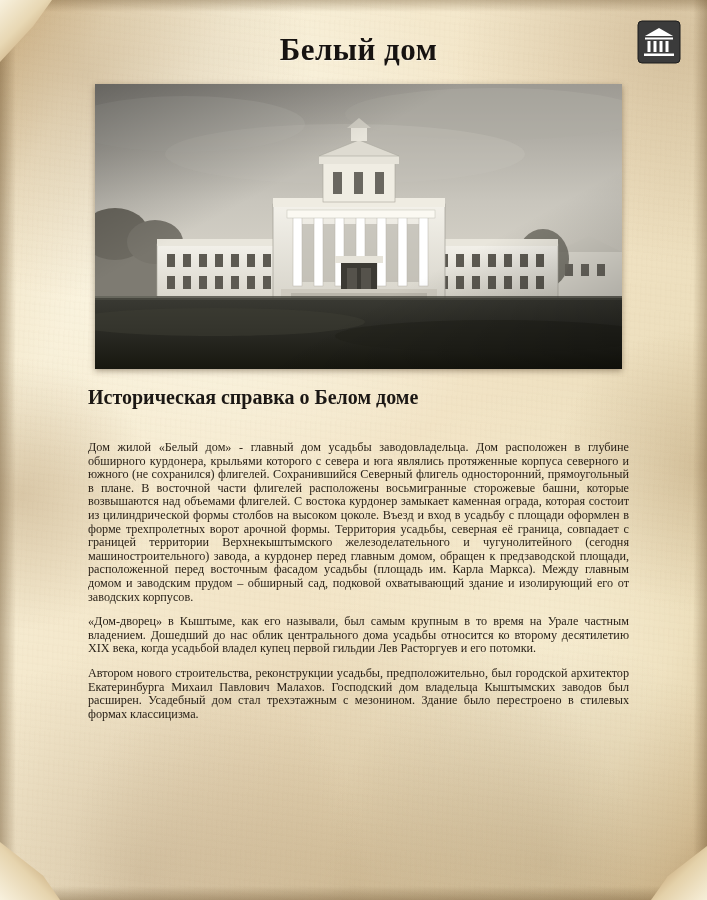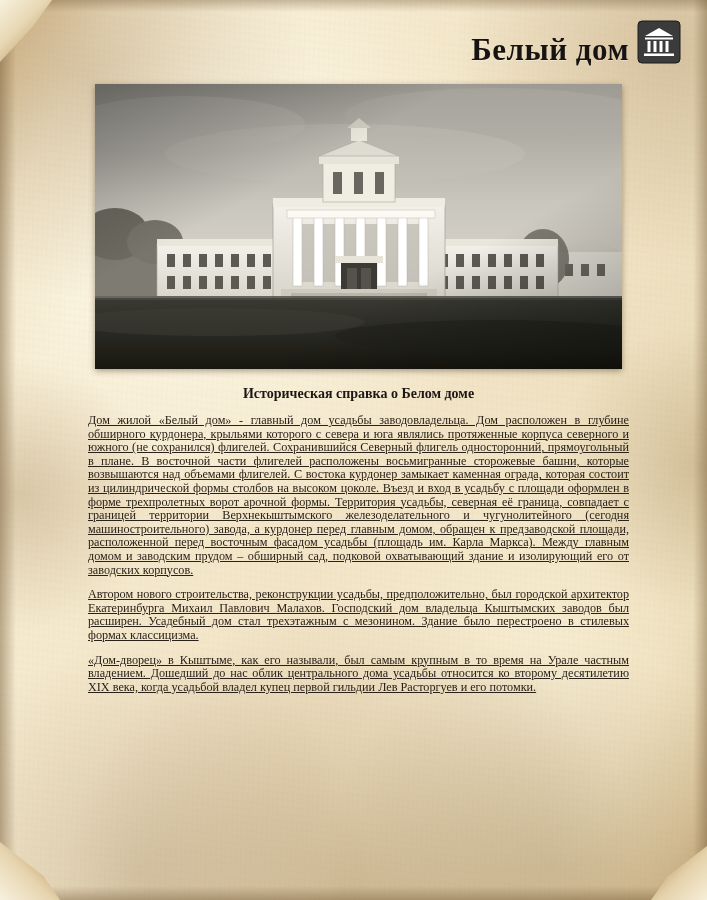--- a/index.html
+++ b/index.html
@@ -127,21 +127,21 @@
     height: 44px;
     display: flex;
     align-items: center;
     justify-content: center;
     z-index: 6;
   }
   #museum-badge svg { display: block; }
 
   h1#title {
     margin: 6px 0 0 0;
-    text-align: right;
+    text-align: center;
     font-size: 31px;
     font-weight: bold;
     letter-spacing: 0.5px;
     color: #171310;
     text-shadow: 0 1px 0 rgba(255,255,255,0.35);
     font-family: "Liberation Serif", serif;
   }
 
   #photo-wrap {
     margin: 16px auto 0 auto;
@@ -153,35 +153,34 @@
     position: relative;
   }
   #photo {
     width: 100%;
     height: 100%;
     display: block;
   }
 
   h2#subtitle {
     margin: 17px 0 0 0;
-    text-align: center;
-    font-size: 14px;
+    text-align: left;
+    font-size: 20px;
     font-weight: bold;
     color: #1b1714;
     font-family: "Liberation Serif", serif;
   }
 
   #body-text {
-    margin-top: 12px;
+    margin-top: 32px;
     font-size: 12.2px;
     line-height: 13.6px;
     text-align: justify;
     color: #2a2219;
     font-family: "Liberation Serif", serif;
-    text-decoration: underline;
   }
   #body-text p {
     margin: 0 0 11px 0;
     text-indent: 0;
     hyphens: auto;
   }
   #body-text p:last-child { margin-bottom: 0; }
 </style>
 </head>
 <body>
@@ -342,18 +341,18 @@
         <rect x="0" y="212" width="527" height="4" fill="#4a4a41" opacity="0.8"></rect>
 
         <rect x="0" y="0" width="527" height="285" fill="url(#vign)"></rect>
       </svg>
     </div>
 
     <h2 id="subtitle">Историческая справка о Белом доме</h2>
 
     <div id="body-text">
       <p>Дом жилой «Белый дом» - главный дом усадьбы заводовладельца. Дом расположен в глубине обширного курдонера, крыльями которого с севера и юга являлись протяженные корпуса северного и южного (не сохранился) флигелей. Сохранившийся Северный флигель односторонний, прямоугольный в плане. В восточной части флигелей расположены восьмигранные сторожевые башни, которые возвышаются над объемами флигелей. С востока курдонер замыкает каменная ограда, которая состоит из цилиндрической формы столбов на высоком цоколе. Въезд и вход в усадьбу с площади оформлен в форме трехпролетных ворот арочной формы. Территория усадьбы, северная её граница, совпадает с границей территории Верхнекыштымского железоделательного и чугунолитейного (сегодня машиностроительного) завода, а курдонер перед главным домом, обращен к предзаводской площади, расположенной перед восточным фасадом усадьбы (площадь им. Карла Маркса). Между главным домом и заводским прудом – обширный сад, подковой охватывающий здание и изолирующий его от заводских корпусов.</p>
+      <p>«Дом-дворец» в Кыштыме, как его называли, был самым крупным в то время на Урале частным владением. Дошедший до нас облик центрального дома усадьбы относится ко второму десятилетию XIX века, когда усадьбой владел купец первой гильдии Лев Расторгуев и его потомки.</p>
       <p>Автором нового строительства, реконструкции усадьбы, предположительно, был городской архитектор Екатеринбурга Михаил Павлович Малахов. Господский дом владельца Кыштымских заводов был расширен. Усадебный дом стал трехэтажным с мезонином. Здание было перестроено в стилевых формах классицизма.</p>
-      <p>«Дом-дворец» в Кыштыме, как его называли, был самым крупным в то время на Урале частным владением. Дошедший до нас облик центрального дома усадьбы относится ко второму десятилетию XIX века, когда усадьбой владел купец первой гильдии Лев Расторгуев и его потомки.</p>
     </div>
 
   </div>
 </div>
 
 </body></html>

